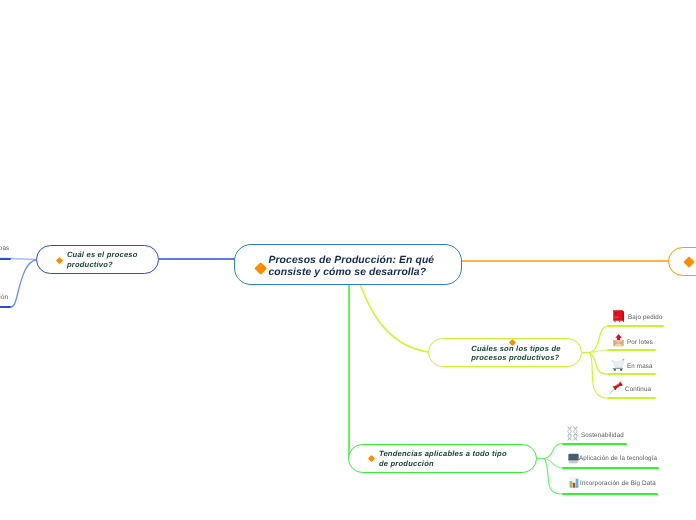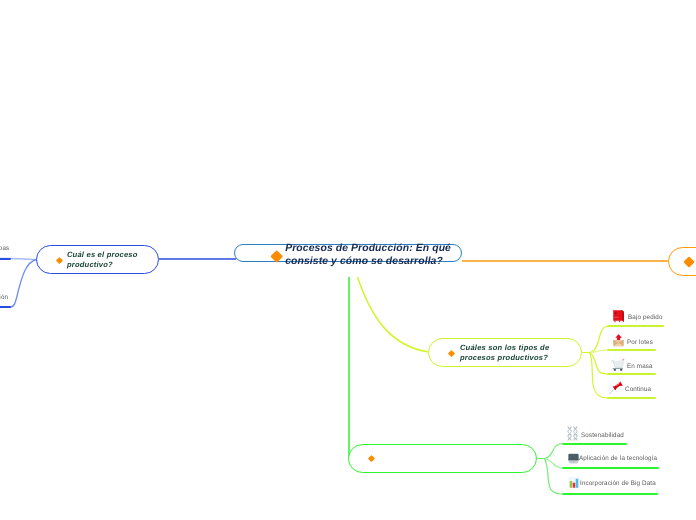--- a/index.html
+++ b/index.html
@@ -14,39 +14,39 @@
         display:flex;align-items:center;border-style:solid;font-style:italic;}
   .dia{transform:rotate(45deg);flex:0 0 auto;}
   .ntxt{font-weight:bold;white-space:pre;}
 
   .leaf{position:absolute;display:flex;align-items:center;}
   .licon{flex:0 0 auto;display:block;}
   .ltxt{color:#575757;white-space:pre;}
   .ul{position:absolute;border-radius:1px;}
 
   
-  #center-node{left:234px;top:244px;width:228px;height:18px;border-width:1.6px;border-color:#2b7fc4;border-radius:17px;padding:5px 10px 0 19px;justify-content:flex-end;}
+  #center-node{left:234px;top:244px;width:228px;height:41px;border-width:1.6px;border-color:#2b7fc4;border-radius:17px;padding:5px 10px 0 19px;}
   #center-node .dia{width:9.4px;height:9.4px;background:#ff8c00;border-radius:1.2px;position:relative;top:1.5px;left:1.5px;}
   #center-node .ntxt{color:#152a52;font-size:10.4px;line-height:12.3px;margin-left:5px;letter-spacing:0.1px;}
 
   
   #blue-node{left:36px;top:245px;width:123px;height:29px;
     border-width:1.6px;border-color:#2a4de0;border-radius:14.5px;padding:0 4px 0 18px;}
   #blue-node .dia{width:4.9px;height:4.9px;background:#ff8c00;border-radius:0.6px;
     position:relative;top:1px;left:1.8px;}
   #blue-node .ntxt{color:#1a4537;font-size:7.6px;line-height:9.6px;margin-left:7px;letter-spacing:0.2px;}
 
   
   #orange-node{left:668px;top:247px;width:70px;height:29px;
     border-width:1.6px;border-color:#ff9a0a;border-radius:15px;padding:0 8px 0 16px;background:#fff;}
   #orange-node .dia{width:8px;height:8px;background:#ff8c00;border-radius:1px;}
 
   
   #yellow-node{left:428px;top:338px;width:154px;height:29px;
-    border-width:1.8px;border-color:#c8f52b;border-radius:14.5px;padding:0 4px 0 20px;}
+    border-width:1.8px;border-color:#c8f52b;border-radius:14.5px;padding:0 4px 0 20px;flex-direction:column;}
   #yellow-node .dia{width:4.9px;height:4.9px;background:#ff8c00;border-radius:0.6px;
     position:relative;top:0.5px;left:-0.5px;}
   #yellow-node .ntxt{color:#1a4537;font-size:7.6px;line-height:9.6px;margin-left:6px;letter-spacing:0.2px;}
 
   
   #green-node{left:348px;top:444px;width:189px;height:29px;
     border-width:1.8px;border-color:#2ef52e;border-radius:14.5px;padding:0 4px 0 19px;}
   #green-node .dia{width:4.9px;height:4.9px;background:#ff8c00;border-radius:0.6px;
     position:relative;top:-0.5px;left:1px;}
   #green-node .ntxt{color:#1a4537;font-size:7.6px;line-height:9.6px;margin-left:6px;letter-spacing:0.2px;}
@@ -127,20 +127,22 @@
   </div>
 
   <div class="node" id="yellow-node">
     <span class="dia"></span>
     <span class="ntxt">Cuáles son los tipos de
 procesos productivos?</span>
   </div>
 
   <div class="node" id="green-node">
     <span class="dia"></span>
+    <span class="ntxt">Tendencias aplicables a todo tipo
+de producción</span>
   </div>
 
   <div class="ul blue-ul" id="blue-ul-1"></div>
   <div class="ul blue-ul" id="blue-ul-2"></div>
   <div class="leaf" id="blue-leaf-1">
     <span class="ltxt">Etapas</span>
   </div>
   <div class="leaf" id="blue-leaf-2">
     <span class="ltxt">Transformación</span>
   </div>

